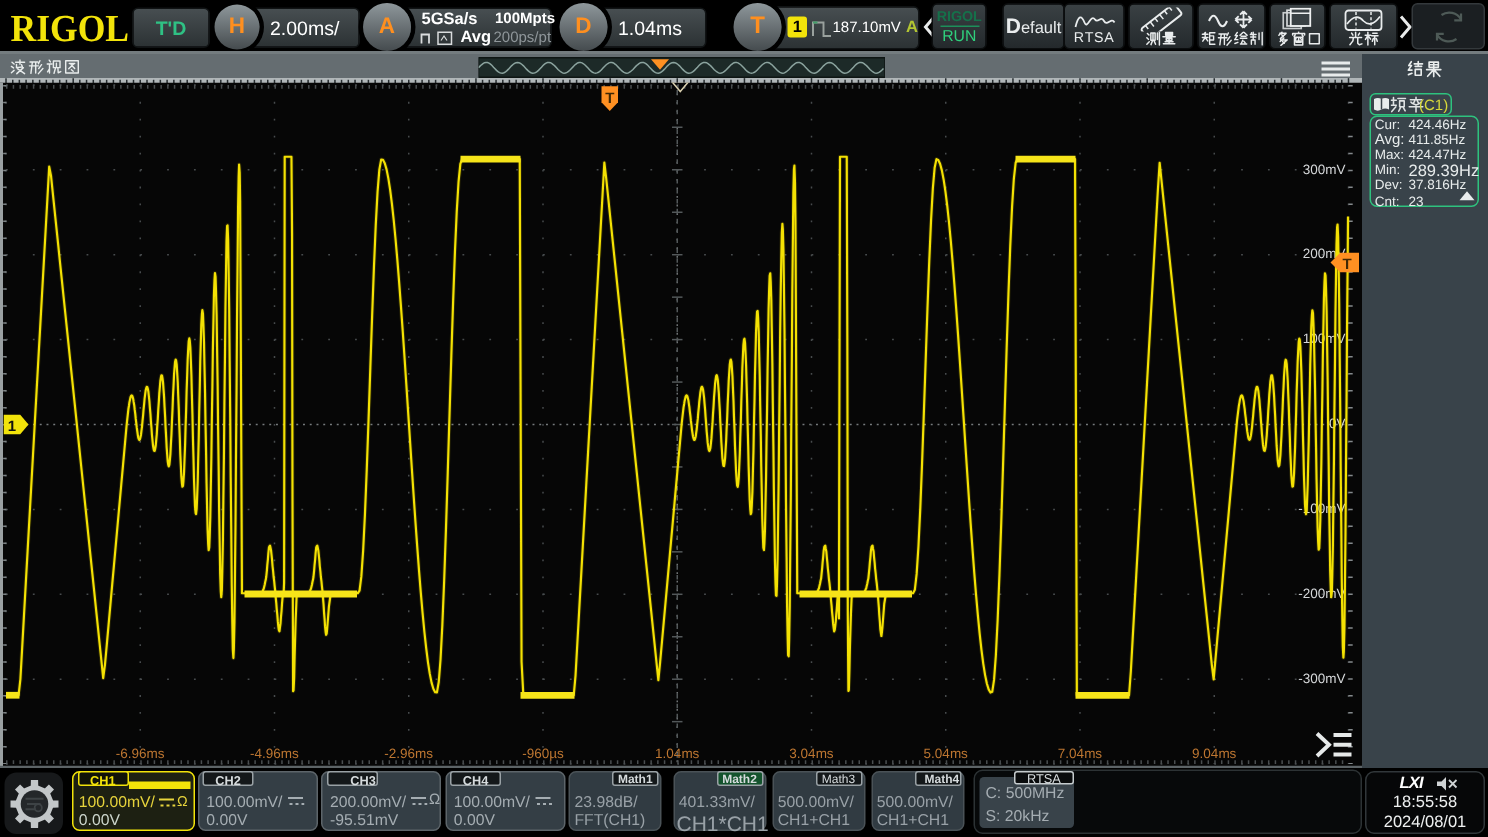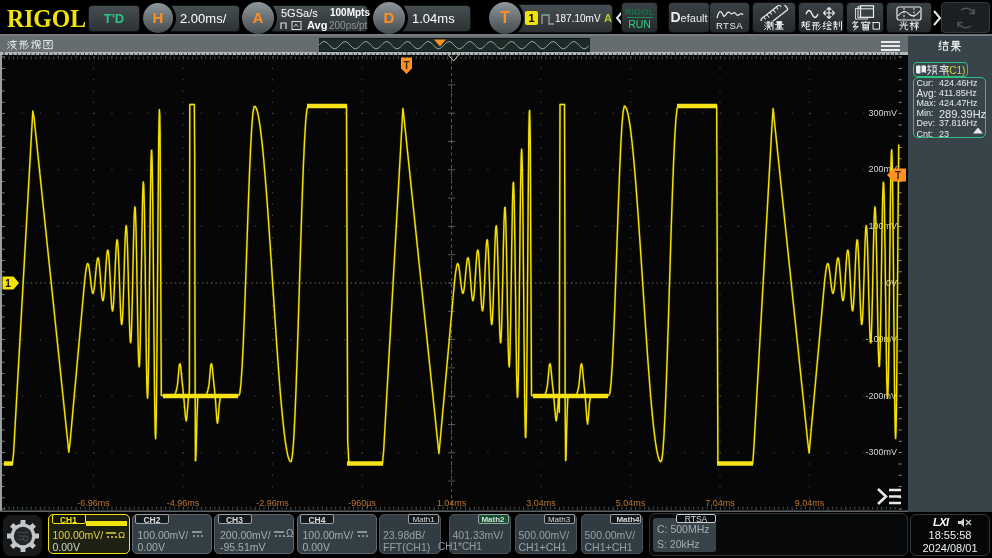--- a/index.html
+++ b/index.html
@@ -9,21 +9,21 @@
 .navbtn svg{display:block;margin:0 auto}
 .w{color:#fff}
 </style></head><body>
 <div class="abs" style="left:0;top:0;width:992px;height:35px;background:#000"></div>
 <div class="abs" style="left:7px;top:4px;width:80px;height:28px;font-family:'Liberation Serif',serif;font-weight:bold;font-size:25.5px;color:#f2e30a;letter-spacing:0px;transform:scaleX(.93);transform-origin:left">RIGOL</div>
 <div class="abs panel" style="left:88px;top:5px;width:52px;height:27px;color:#2fc184;font-size:13px;font-weight:bold;text-align:center;line-height:26px">T'D</div>
 <div class="abs panel" style="left:152px;top:5px;width:88px;height:27px"></div>
 <div class="abs w" style="left:180px;top:5px;width:60px;height:27px;font-size:13px;line-height:27px">2.00ms/</div>
 <div class="circ" style="left:143px;top:3px;width:30px;height:30px;font-size:15px;line-height:30px">H</div>
 <div class="abs panel" style="left:258px;top:5px;width:110px;height:27px"></div>
-<div class="abs w" style="left:281px;top:7px;font-size:11px;font-weight:normal">5GSa/s</div>
+<div class="abs w" style="left:281px;top:7px;font-size:11px;font-weight:bold">5GSa/s</div>
 <svg class="abs" style="left:280px;top:20px" width="26" height="11">
     <path d="M1,9V3H6V9" fill="none" stroke="#d9dcdd" stroke-width="1.2"></path>
     <rect x="12" y="1.5" width="9" height="8" fill="none" stroke="#d9dcdd" stroke-width="1"></rect>
     <path d="M14,7l2-3l2,3" fill="none" stroke="#d9dcdd" stroke-width=".8"></path>
   </svg>
 <div class="abs w" style="left:307px;top:19px;font-size:11px;font-weight:bold">Avg</div>
 <div class="abs w" style="left:330px;top:7px;font-size:10px;font-weight:bold">100Mpts</div>
 <div class="abs" style="left:329px;top:20px;font-size:10px;color:#8f969a">200ps/pt</div>
 <div class="circ" style="left:242px;top:2px;width:32px;height:32px;font-size:15px;line-height:32px">A</div>
 <div class="abs panel" style="left:389px;top:5px;width:82px;height:27px"></div>
@@ -467,42 +467,42 @@
 <div class="abs" style="left:118px;top:528.5px;font-size:9.5px;color:#e6d33c">Ω</div>
 <div class="abs" style="left:52.5px;top:541px;font-size:10.5px;color:#ccd5cc">0.00V</div>
 <div class="abs" style="left:131.5px;top:514px;width:80px;height:40px;border:1.5px solid #5d656a;border-radius:5px;background:#343e45"></div>
 <div class="abs" style="left:135.0px;top:513.5px;width:34px;height:10px;border:1px solid #9aa2a6;border-radius:2px;background:#14181a;color:#d6dbdd;font-size:8.5px;font-weight:bold;text-align:center;line-height:10px">CH2</div>
 <div class="abs" style="left:137.5px;top:528.5px;font-size:10.5px;color:#a5adb2">100.00mV/</div>
 <svg class="abs" style="left:190.5px;top:531px" width="12" height="7">
     <path d="M1,1h10M2,5h2m2,0h2m2,0h2" stroke="#a5adb2" stroke-width="1.4"></path>
   </svg>
 <div class="abs" style="left:137.5px;top:541px;font-size:10.5px;color:#a5adb2">0.00V</div>
 <div class="abs" style="left:214px;top:514px;width:80px;height:40px;border:1.5px solid #5d656a;border-radius:5px;background:#343e45"></div>
-<div class="abs" style="left:217.5px;top:513.5px;width:34px;height:10px;border:1px solid #9aa2a6;border-radius:2px;background:#14181a;color:#d6dbdd;font-size:8.5px;font-weight:bold;text-align:center;line-height:10px">CH3</div>
+<div class="abs" style="left:217.5px;top:513.5px;width:34px;height:10px;border:1px solid #9aa2a6;border-radius:2px;background:#14181a;color:#d6dbdd;font-size:8.5px;font-weight:bold;text-align:right;line-height:10px">CH3</div>
 <div class="abs" style="left:220px;top:528.5px;font-size:10.5px;color:#a5adb2">200.00mV/</div>
 <svg class="abs" style="left:273px;top:531px" width="12" height="7">
     <path d="M1,1h10M2,5h2m2,0h2m2,0h2" stroke="#a5adb2" stroke-width="1.4"></path>
   </svg>
 <div class="abs" style="left:286px;top:528px;font-size:10px;color:#a5adb2">Ω</div>
 <div class="abs" style="left:220px;top:541px;font-size:10.5px;color:#a5adb2">-95.51mV</div>
 <div class="abs" style="left:296.5px;top:514px;width:80px;height:40px;border:1.5px solid #5d656a;border-radius:5px;background:#343e45"></div>
 <div class="abs" style="left:300.0px;top:513.5px;width:34px;height:10px;border:1px solid #9aa2a6;border-radius:2px;background:#14181a;color:#d6dbdd;font-size:8.5px;font-weight:bold;text-align:center;line-height:10px">CH4</div>
 <div class="abs" style="left:302.5px;top:528.5px;font-size:10.5px;color:#a5adb2">100.00mV/</div>
 <svg class="abs" style="left:355.5px;top:531px" width="12" height="7">
     <path d="M1,1h10M2,5h2m2,0h2m2,0h2" stroke="#a5adb2" stroke-width="1.4"></path>
   </svg>
 <div class="abs" style="left:302.5px;top:541px;font-size:10.5px;color:#a5adb2">0.00V</div>
 <div class="abs" style="left:379px;top:514px;width:62px;height:40px;border:1.5px solid #4a5257;border-radius:5px;background:#313b42"></div>
-<div class="abs" style="left:408px;top:513.5px;width:31px;height:10px;border:1px solid #9aa2a6;border-radius:2px;background:#14181a;color:#d6dbdd;font-size:8px;font-weight:normal;text-align:center;line-height:10px">Math1</div>
+<div class="abs" style="left:408px;top:513.5px;width:31px;height:10px;border:1px solid #9aa2a6;border-radius:2px;background:#14181a;color:#d6dbdd;font-size:8px;font-weight:bold;text-align:center;line-height:10px">Math1</div>
 <div class="abs" style="left:383px;top:528.5px;font-size:10.5px;color:#99a1a7">23.98dB/</div>
 <div class="abs" style="left:383px;top:541px;font-size:10.5px;color:#99a1a7">FFT(CH1)</div>
 <div class="abs" style="left:448.5px;top:514px;width:62px;height:40px;border:1.5px solid #4a5257;border-radius:5px;background:#313b42"></div>
 <div class="abs" style="left:477.5px;top:513.5px;width:31px;height:10px;border:1px solid #9aa2a6;border-radius:2px;background:#14532d;color:#d6dbdd;font-size:8px;font-weight:bold;text-align:center;line-height:10px">Math2</div>
 <div class="abs" style="left:452.5px;top:528.5px;font-size:10.5px;color:#99a1a7">401.33mV/</div>
-<div class="abs" style="left:438px;top:541px;font-size:10px;color:#99a1a7">CH1*CH1</div>
+<div class="abs" style="left:451px;top:541px;font-size:14px;color:#99a1a7">CH1*CH1</div>
 <div class="abs" style="left:514.5px;top:514px;width:62px;height:40px;border:1.5px solid #4a5257;border-radius:5px;background:#313b42"></div>
 <div class="abs" style="left:543.5px;top:513.5px;width:31px;height:10px;border:1px solid #9aa2a6;border-radius:2px;background:#14181a;color:#d6dbdd;font-size:8px;font-weight:normal;text-align:center;line-height:10px">Math3</div>
 <div class="abs" style="left:518.5px;top:528.5px;font-size:10.5px;color:#99a1a7">500.00mV/</div>
 <div class="abs" style="left:518.5px;top:541px;font-size:10.5px;color:#99a1a7">CH1+CH1</div>
 <div class="abs" style="left:580.5px;top:514px;width:62px;height:40px;border:1.5px solid #4a5257;border-radius:5px;background:#313b42"></div>
 <div class="abs" style="left:609.5px;top:513.5px;width:31px;height:10px;border:1px solid #9aa2a6;border-radius:2px;background:#14181a;color:#d6dbdd;font-size:8px;font-weight:bold;text-align:right;line-height:10px">Math4</div>
 <div class="abs" style="left:584.5px;top:528.5px;font-size:10.5px;color:#99a1a7">500.00mV/</div>
 <div class="abs" style="left:584.5px;top:541px;font-size:10.5px;color:#99a1a7">CH1+CH1</div>
 <div class="abs" style="left:649px;top:513px;width:259px;height:43px;background:#07090a;border:1px solid #2c3234;border-radius:6px"></div>
 <div class="abs" style="left:653px;top:518px;width:63px;height:34px;background:#39434a;border-radius:3px"></div>

